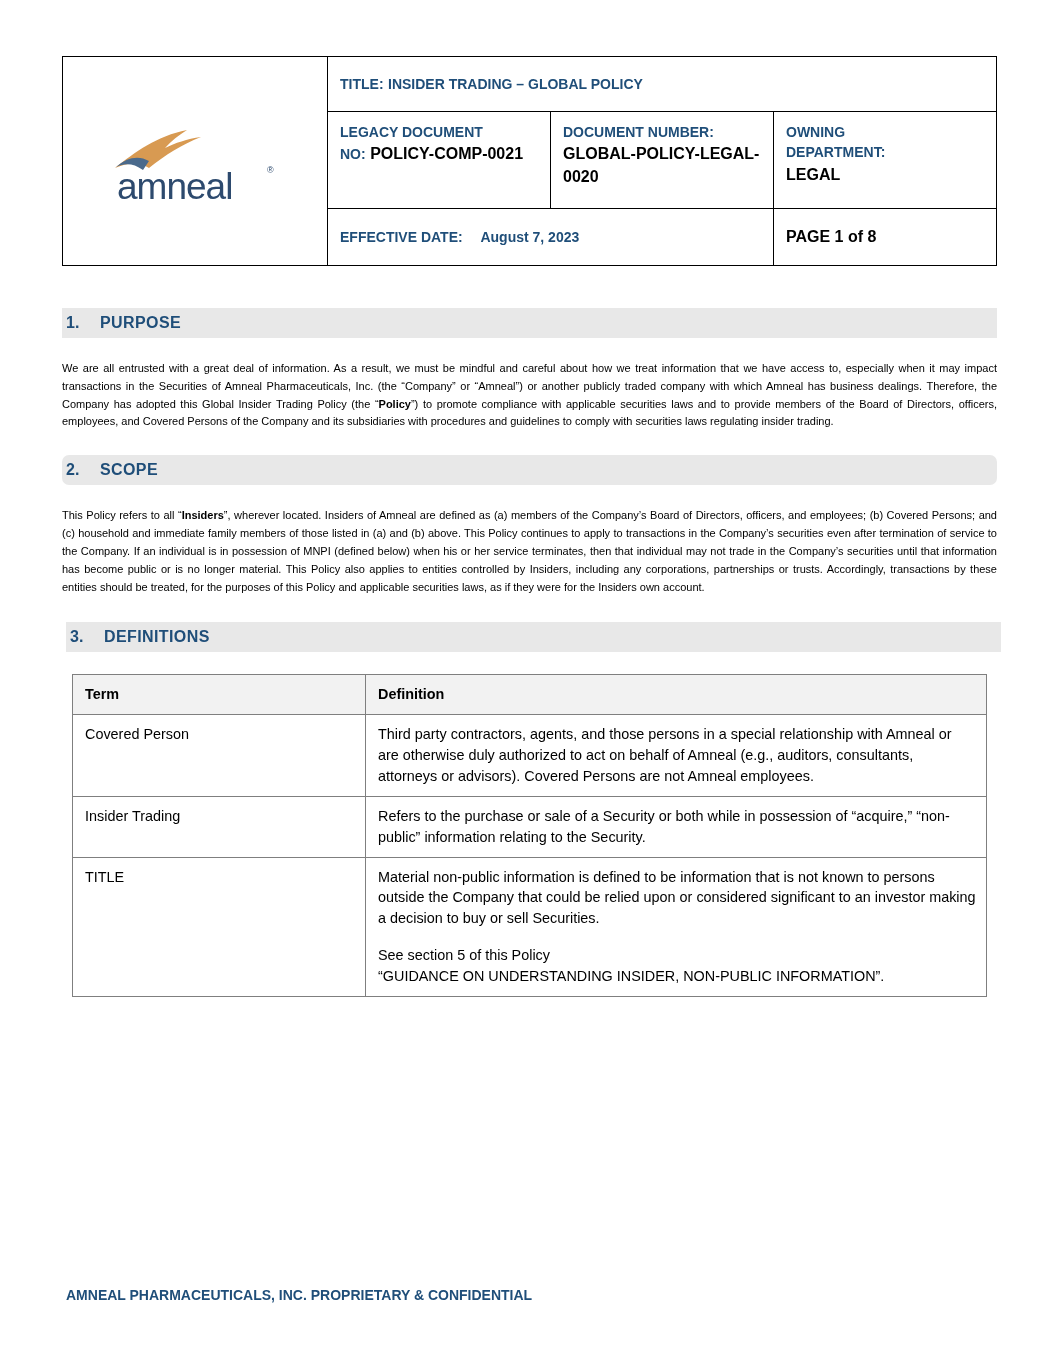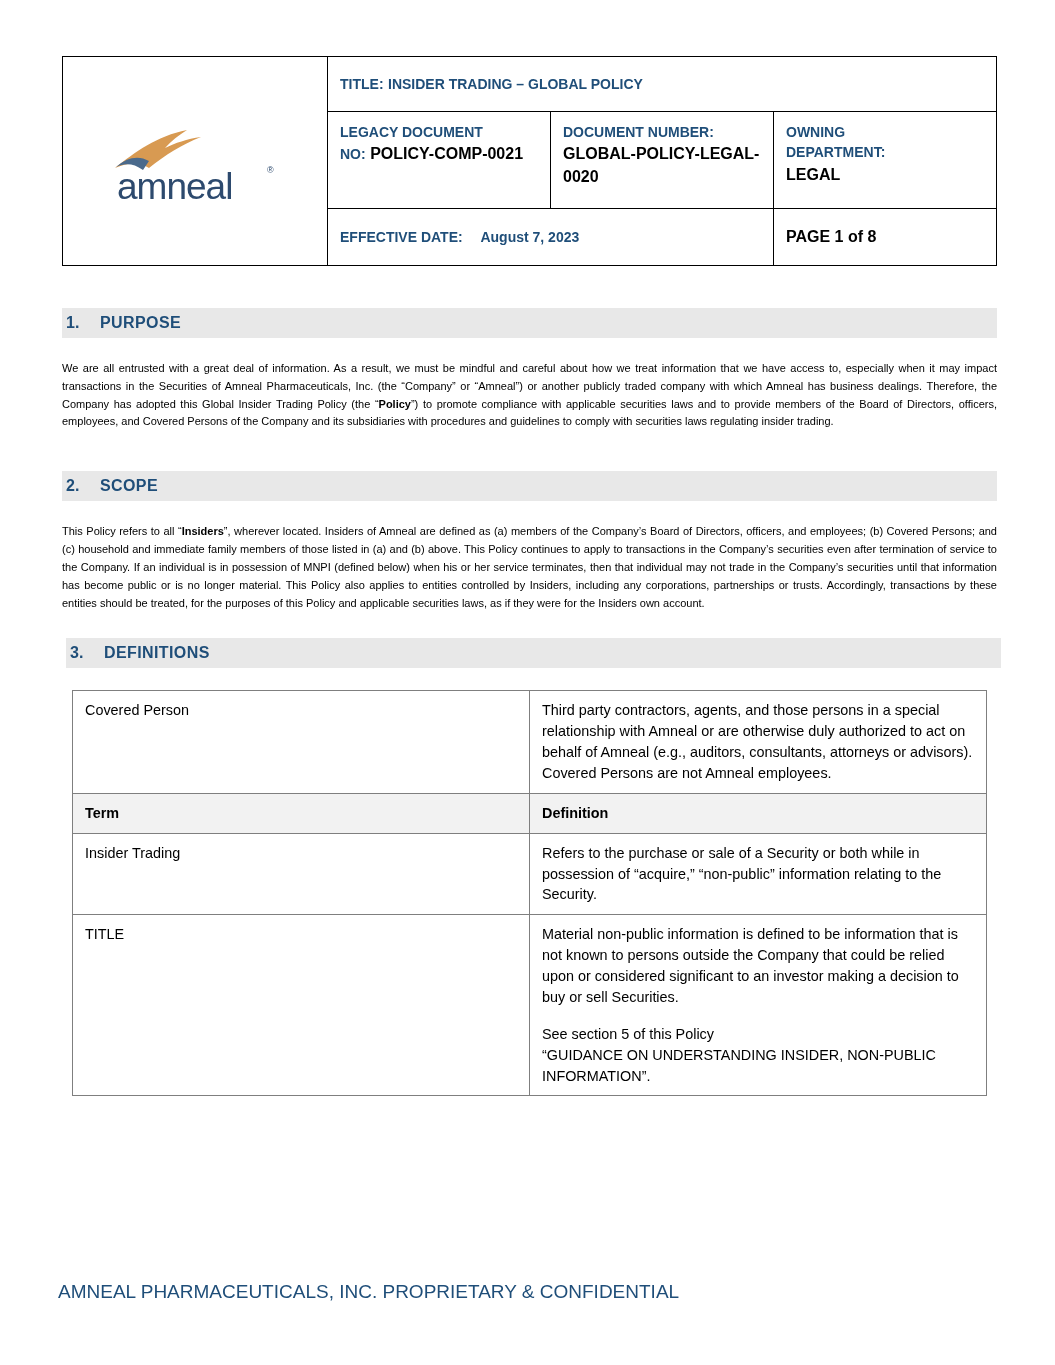--- a/index.html
+++ b/index.html
@@ -147,25 +147,25 @@
     background: #f2f2f2;
     font-weight: bold;
   }
   .col-term { width: 270px; }
 
   .def-extra { margin-top: 16px; }
 
   
   .footer {
     position: absolute;
-    left: 58px;
+    left: 66px;
     bottom: 62px;
     color: #1f4e79;
-    font-weight: normal;
-    font-size: 19px;
+    font-weight: bold;
+    font-size: 14px;
   }
   b { font-weight: bold; }
 </style>
 </head>
 <body>
 
 <div class="page">
 
   <table class="header-table">
     <tbody>
@@ -215,39 +215,39 @@
     </tr>
   </tbody>
     </table>
 
   <div class="section-bar" style="margin-top:42px;">
     <span class="num">1.</span><span class="lbl">PURPOSE</span>
   </div>
 
   <p class="body"><span>We are all entrusted with a great deal of information. As a result, we must be mindful and careful about how we treat information that we have access to, especially when it may impact transactions in the Securities of Amneal Pharmaceuticals, Inc. (the “Company” or “Amneal”) or another publicly traded company with which Amneal has business dealings. Therefore, the Company has adopted this Global Insider Trading Policy (the “</span><b>Policy</b><span>”) to promote compliance with applicable securities laws and to provide members of the Board of Directors, officers, employees, and Covered Persons of the Company and its subsidiaries with procedures and guidelines to comply with securities laws regulating insider trading.</span></p>
 
-  <div class="section-bar" style="margin-top:40px;">
+  <div class="section-bar" style="margin-top:24px;border-radius:7px;">
     <span class="num">2.</span><span class="lbl">SCOPE</span>
   </div>
 
   <p class="body"><span>This Policy refers to all “</span><b>Insiders</b><span>”, wherever located. Insiders of Amneal are defined as (a) members of the Company’s Board of Directors, officers, and employees; (b) Covered Persons; and (c) household and immediate family members of those listed in (a) and (b) above.  This Policy continues to apply to transactions in the Company’s securities even after termination of service to the Company.  If an individual is in possession of MNPI (defined below) when his or her service terminates, then that individual may not trade in the Company’s securities until that information has become public or is no longer material. This Policy also applies to entities controlled by Insiders, including any corporations, partnerships or trusts. Accordingly, transactions by these entities should be treated, for the purposes of this Policy and applicable securities laws, as if they were for the Insiders own account.</span></p>
 
   <div class="section-bar" style="margin-top:26px;margin-left:6px;">
     <span class="num">3.</span><span class="lbl">DEFINITIONS</span>
   </div>
 
   <table class="def-table">
     <tbody>
         <tr>
+      <th class="col-term">Term</th>
+      <th>Definition</th>
+    </tr>
+    <tr>
       <td>Covered Person</td>
       <td>Third party contractors, agents, and those persons in a special relationship with Amneal or are otherwise duly authorized to act on behalf of Amneal (e.g., auditors, consultants, attorneys or advisors). Covered Persons are not Amneal employees.</td>
-    </tr>
-    <tr>
-      <th class="col-term">Term</th>
-      <th>Definition</th>
     </tr>
     <tr>
       <td>Insider Trading</td>
       <td>Refers to the purchase or sale of a Security or both while in possession of “acquire,” “non-public” information relating to the Security.</td>
     </tr>
     <tr>
       <td>TITLE</td>
       <td>
         <div>Material non-public information is defined to be information that is not known to persons outside the Company that could be relied upon or considered significant to an investor making a decision to buy or sell Securities.</div>
         <div class="def-extra">See section 5 of this Policy</div>

